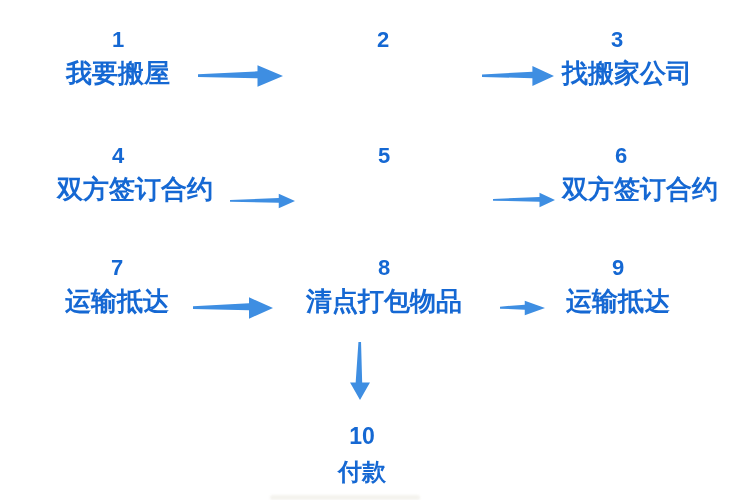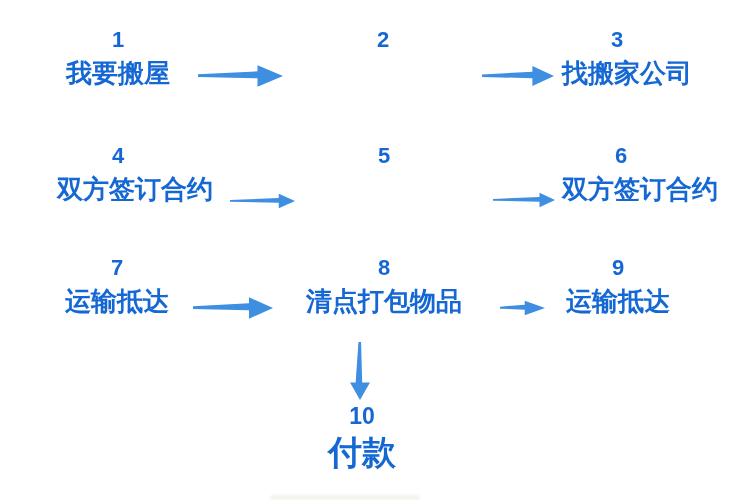--- a/index.html
+++ b/index.html
@@ -30,21 +30,21 @@
   .step .label {
     font-size: 26px;
     font-weight: bold;
     line-height: 30px;
   }
   .step.final .num {
     font-size: 23px;
     line-height: 32px;
   }
   .step.final .label {
-    font-size: 34px;
+    font-size: 24px;
     line-height: 40px;
   }
   .arrow {
     position: absolute;
     display: block;
   }
   .artifact {
     position: absolute;
     left: 270px;
     top: 495px;
@@ -124,20 +124,20 @@
 
   <div class="step" style="left:618px; top:250px">
     <div class="num">9</div>
     <div class="label">运输抵达</div>
   </div>
 
   <svg class="arrow" style="left:347px; top:342px" width="26" height="58" viewBox="0 0 30 100" preserveAspectRatio="none">
     <polygon points="13.2,0 10,70 3.5,70 15,100 26.5,70 17.5,70 16.2,0" fill="#3e8ee2"></polygon>
   </svg>
 
-  <div class="step final" style="left:362px; top:400px">
+  <div class="step final" style="left:362px; top:420px">
     <div class="num">10</div>
     <div class="label">付款</div>
   </div>
 
   <div class="artifact"></div>
 
 </div>
 
 </body></html>

